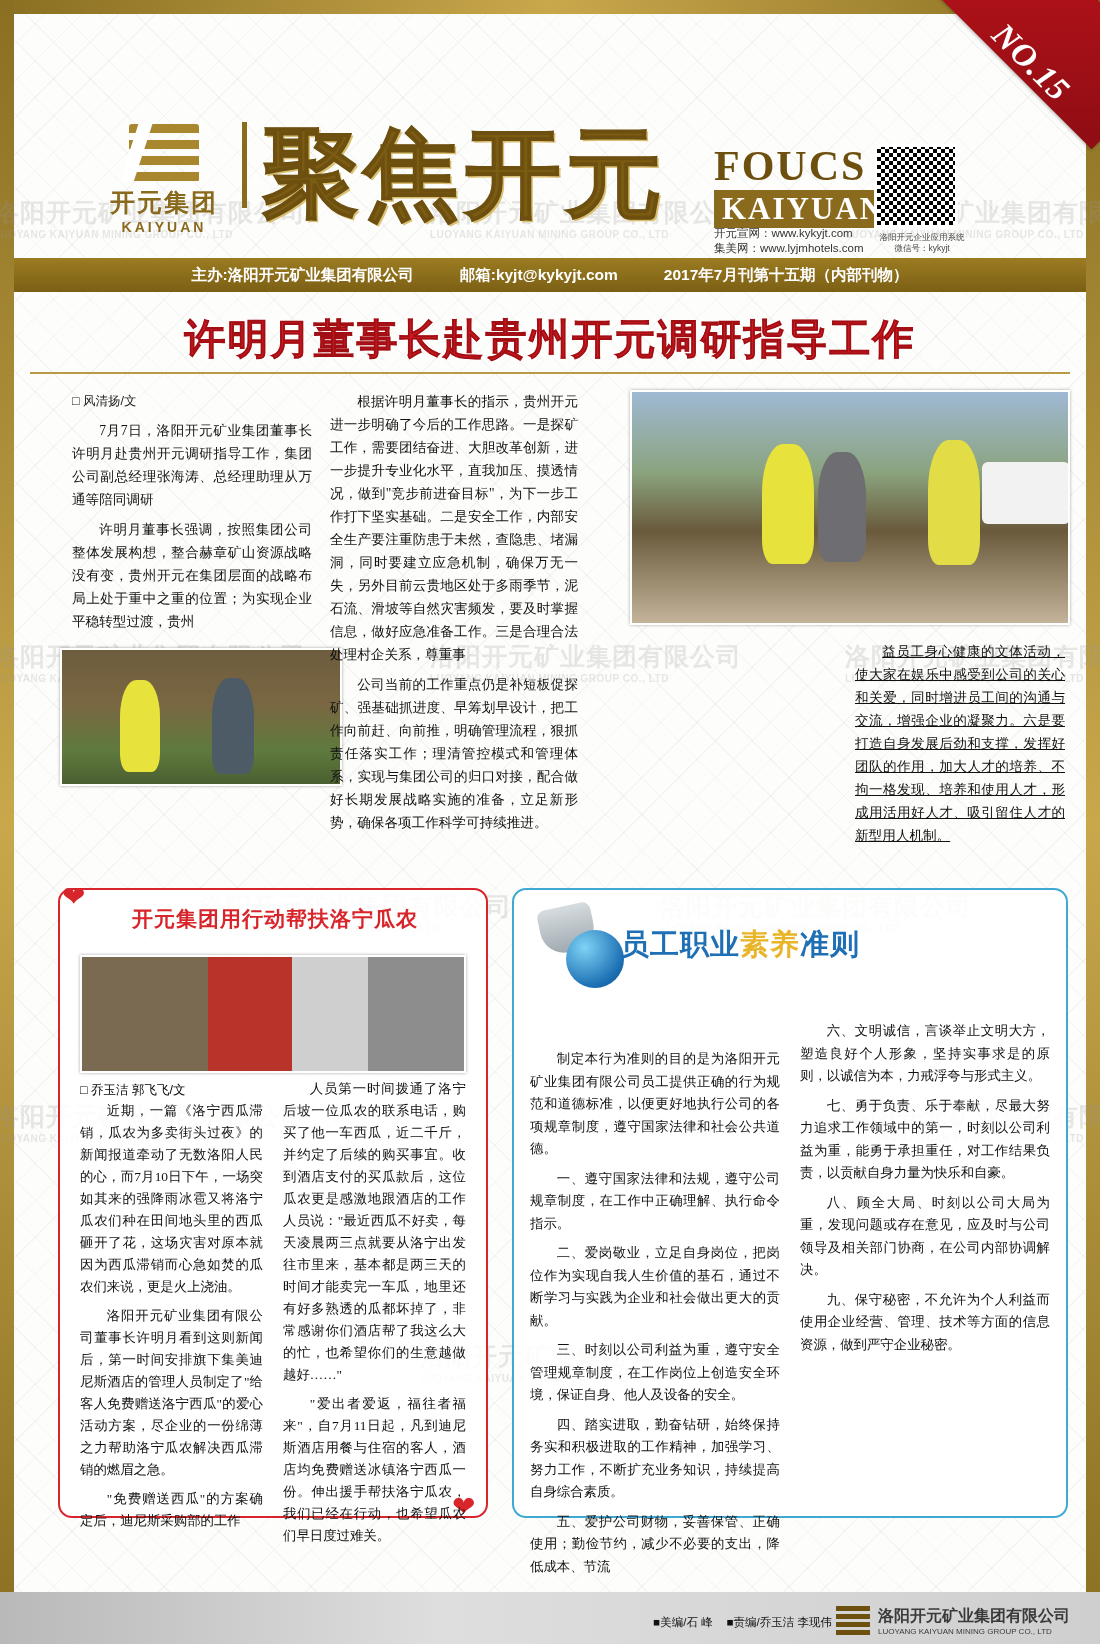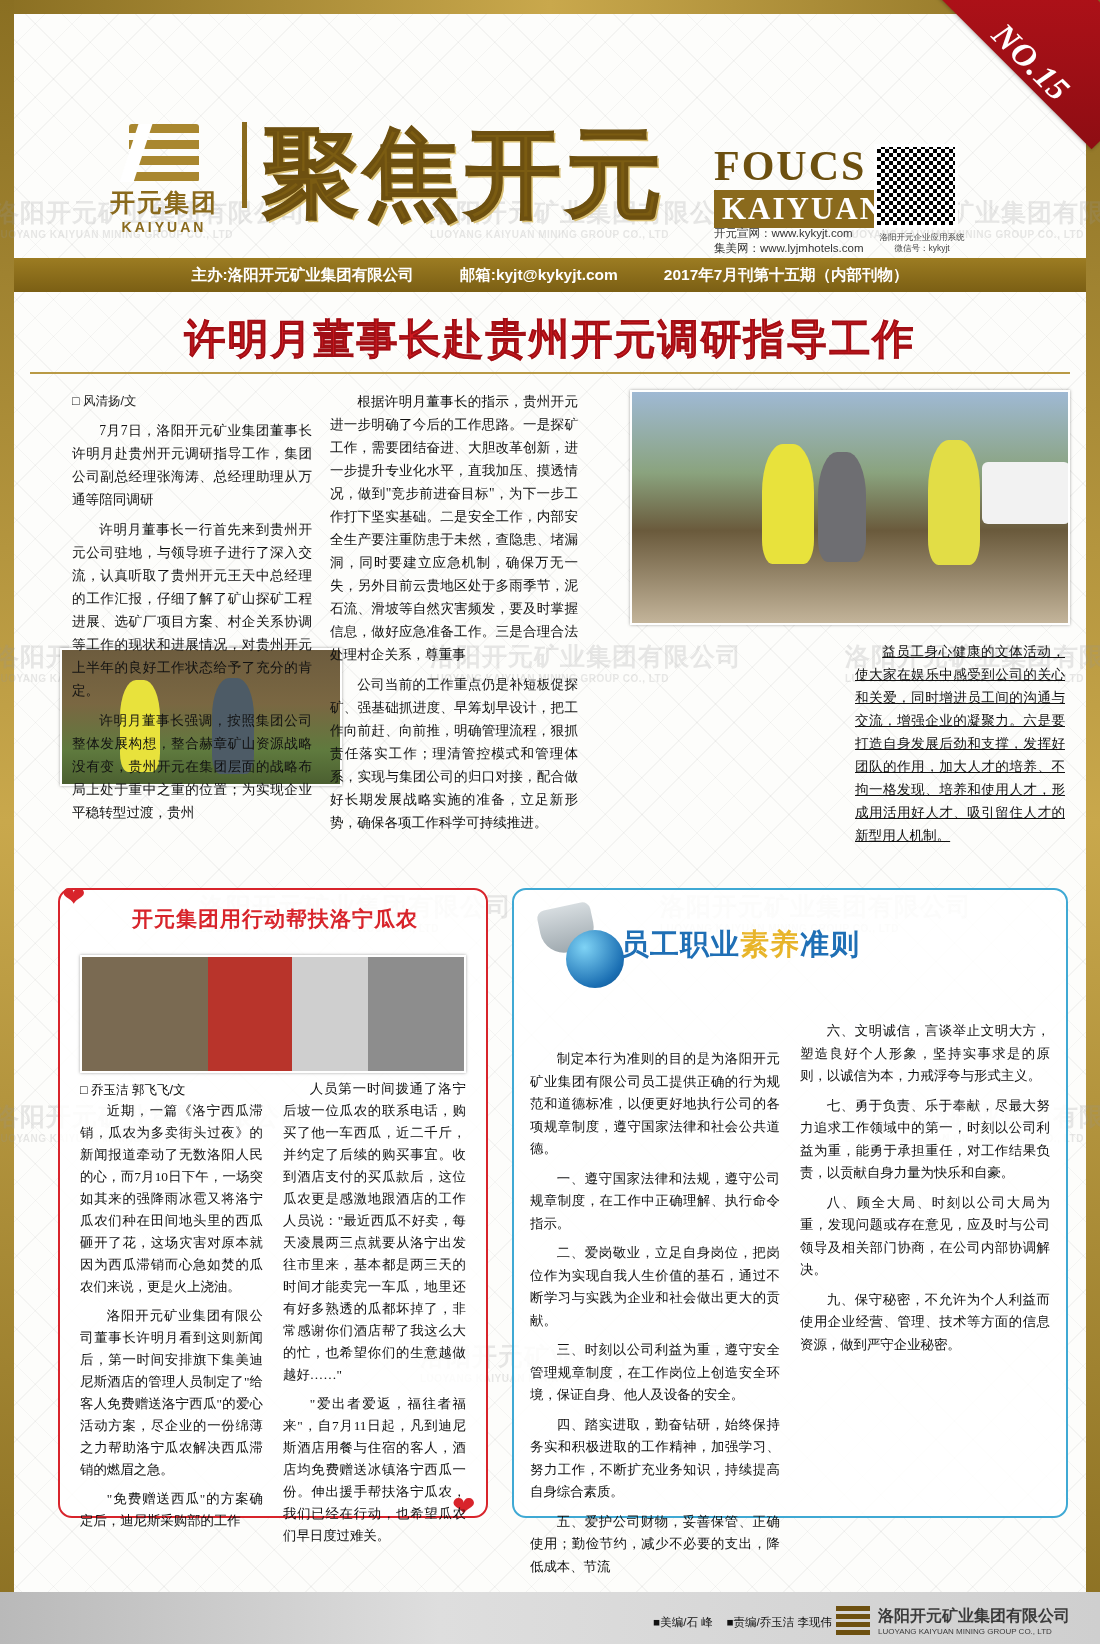--- a/index.html
+++ b/index.html
@@ -295,21 +295,20 @@
   </div>
 
   <div class="photo" id="photo-left">
     <div class="ph-fig" style="left:58px; top:30px; width:40px; height:92px; background:#e8e23c;"></div>
     <div class="ph-fig" style="left:150px; top:28px; width:42px; height:96px; background:#4d5b66;"></div>
   </div>
 
   <div class="col" id="col1">
     <div class="byline">□ 风清扬/文</div>
     <p>7月7日，洛阳开元矿业集团董事长许明月赴贵州开元调研指导工作，集团公司副总经理张海涛、总经理助理从万通等陪同调研</p>
-    <p>许明月董事长一行首先来到贵州开元公司驻地，与领导班子进行了深入交流，认真听取了贵州开元王天中总经理的工作汇报，仔细了解了矿山探矿工程进展、选矿厂项目方案、村企关系协调等工作的现状和进展情况，对贵州开元上半年的良好工作状态给予了充分的肯定。</p>
     <p>许明月董事长强调，按照集团公司整体发展构想，整合赫章矿山资源战略没有变，贵州开元在集团层面的战略布局上处于重中之重的位置；为实现企业平稳转型过渡，贵州</p>
   </div>
   <div class="col" id="col2">
     <p>根据许明月董事长的指示，贵州开元进一步明确了今后的工作思路。一是探矿工作，需要团结奋进、大胆改革创新，进一步提升专业化水平，直我加压、摸透情况，做到"竞步前进奋目标"，为下一步工作打下坚实基础。二是安全工作，内部安全生产要注重防患于未然，查隐患、堵漏洞，同时要建立应急机制，确保万无一失，另外目前云贵地区处于多雨季节，泥石流、滑坡等自然灾害频发，要及时掌握信息，做好应急准备工作。三是合理合法处理村企关系，尊重事</p>
     <p>公司当前的工作重点仍是补短板促探矿、强基础抓进度、早筹划早设计，把工作向前赶、向前推，明确管理流程，狠抓责任落实工作；理清管控模式和管理体系，实现与集团公司的归口对接，配合做好长期发展战略实施的准备，立足新形势，确保各项工作科学可持续推进。</p>
   </div>
   <div class="col" id="col4">
     <p>益员工身心健康的文体活动，使大家在娱乐中感受到公司的关心和关爱，同时增进员工间的沟通与交流，增强企业的凝聚力。六是要打造自身发展后劲和支撑，发挥好团队的作用，加大人才的培养、不拘一格发现、培养和使用人才，形成用活用好人才、吸引留住人才的新型用人机制。</p>
   </div>
 

